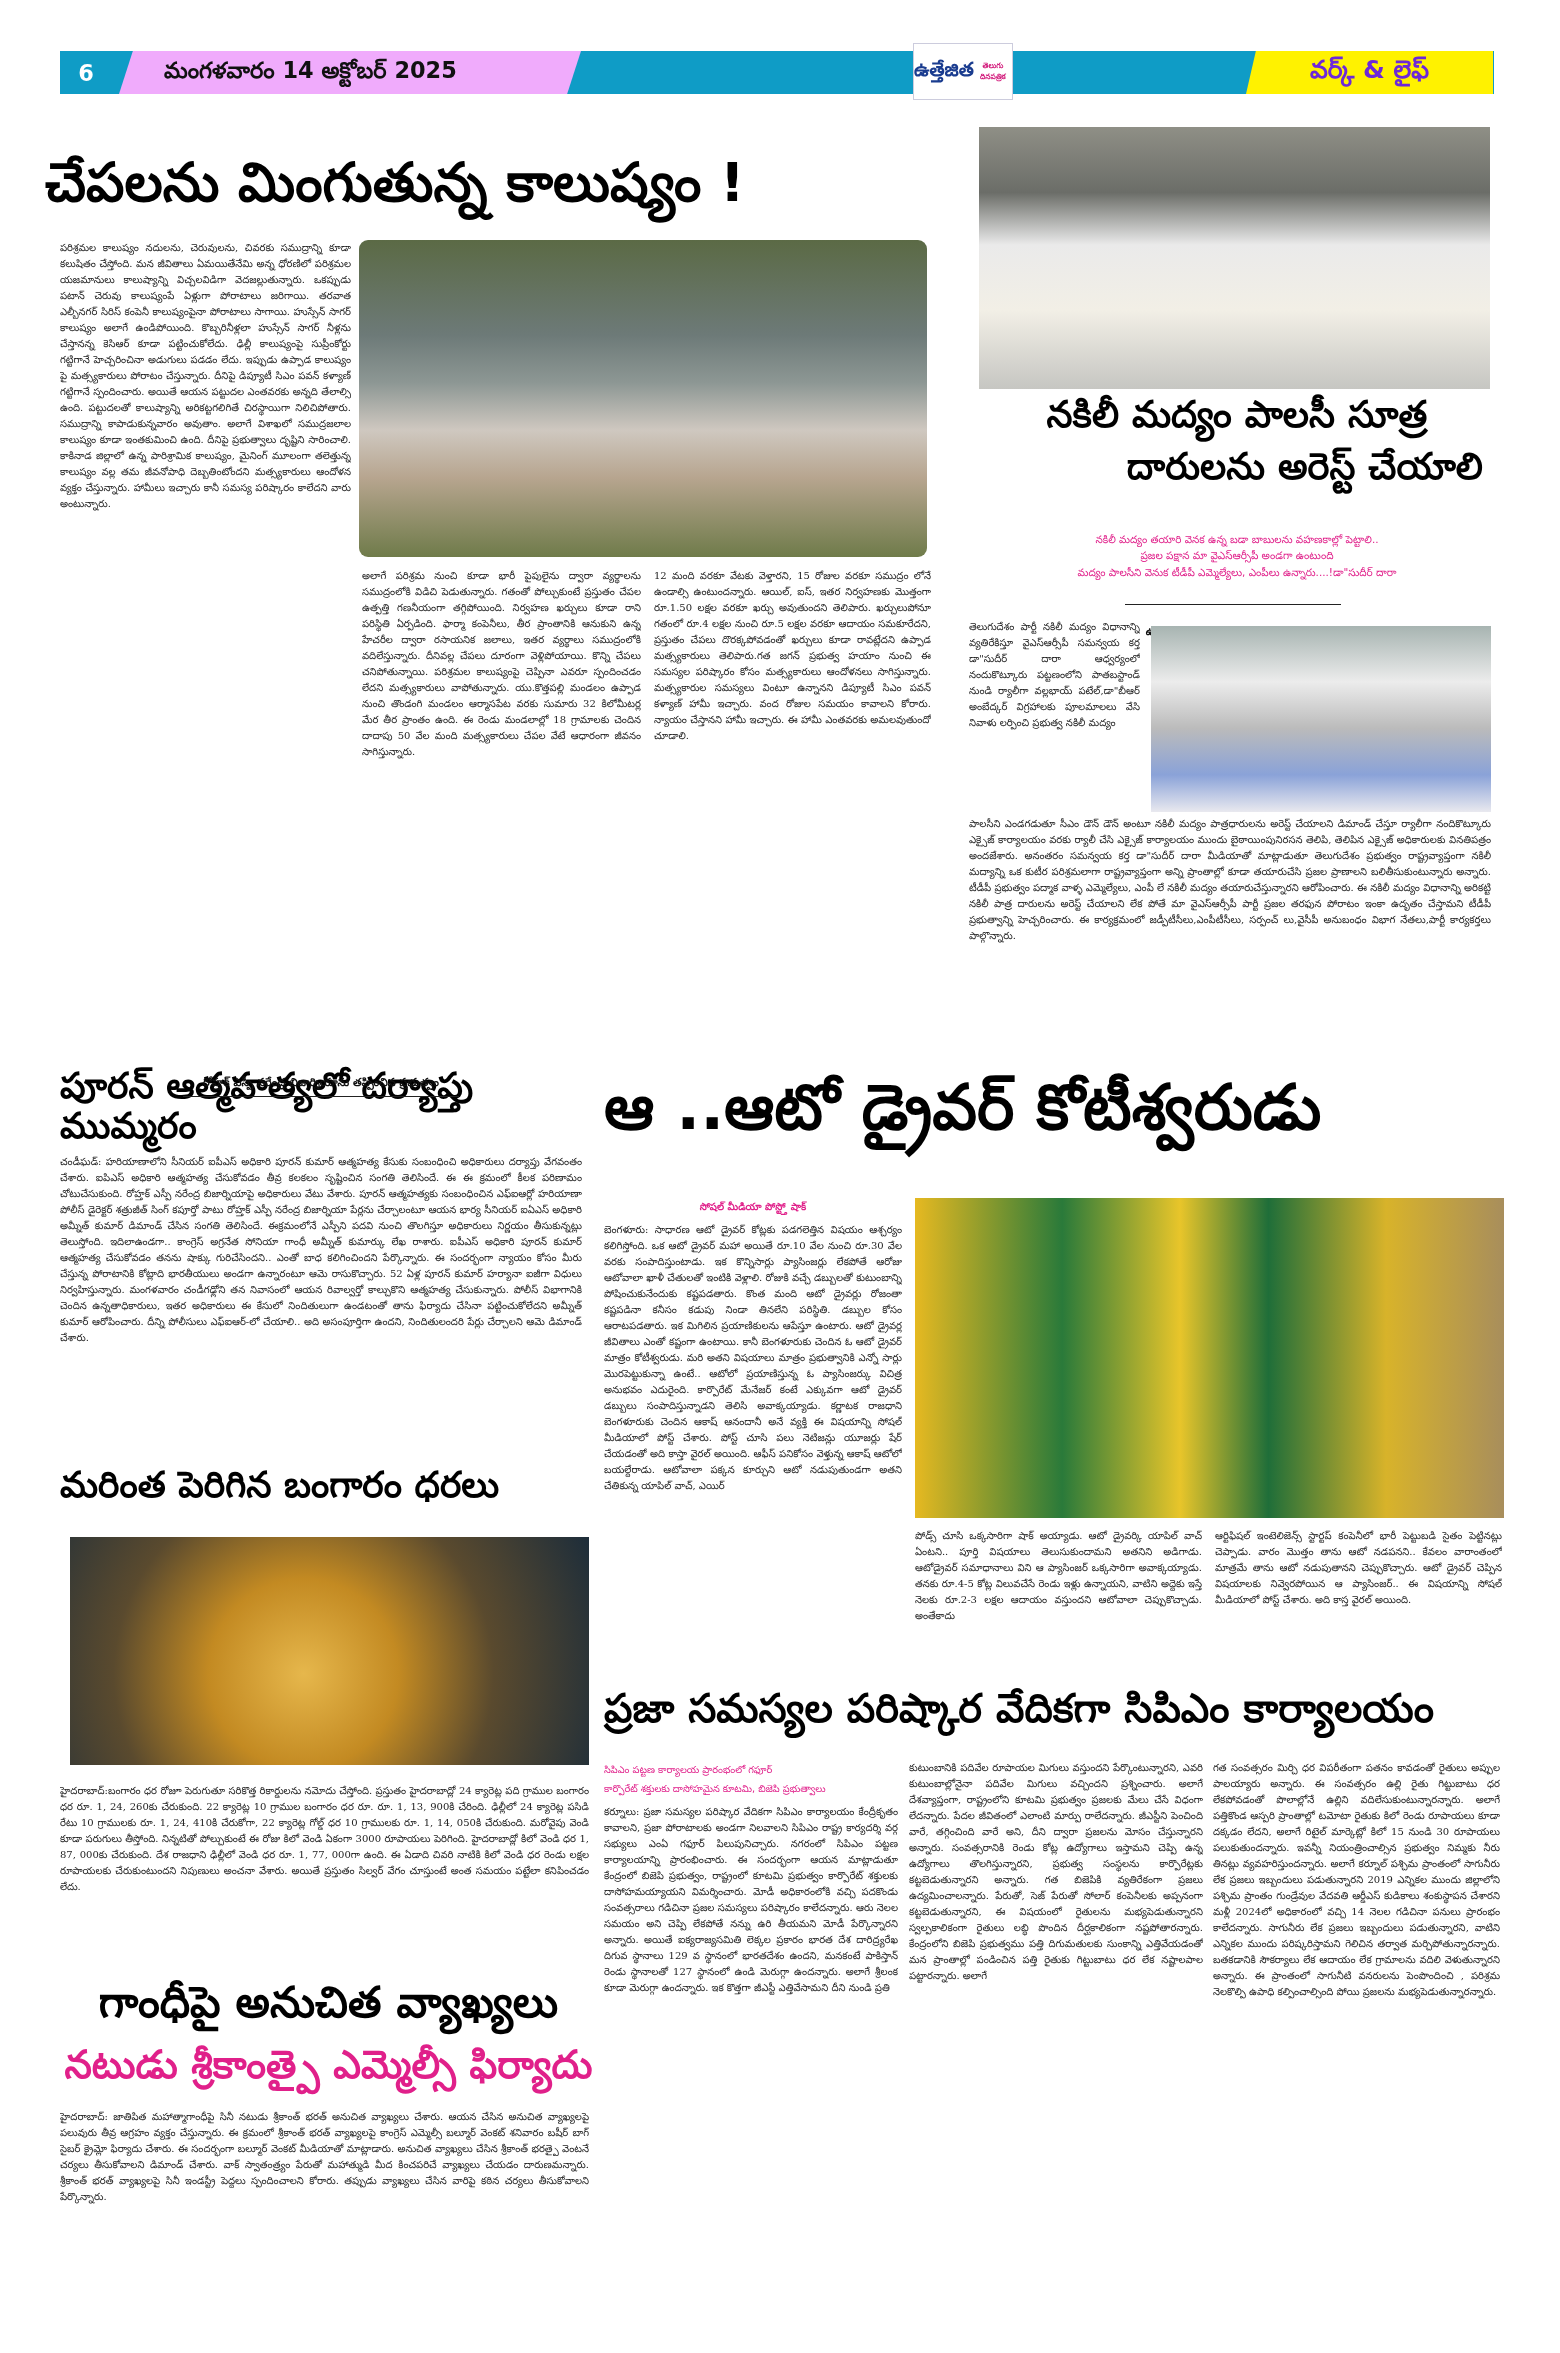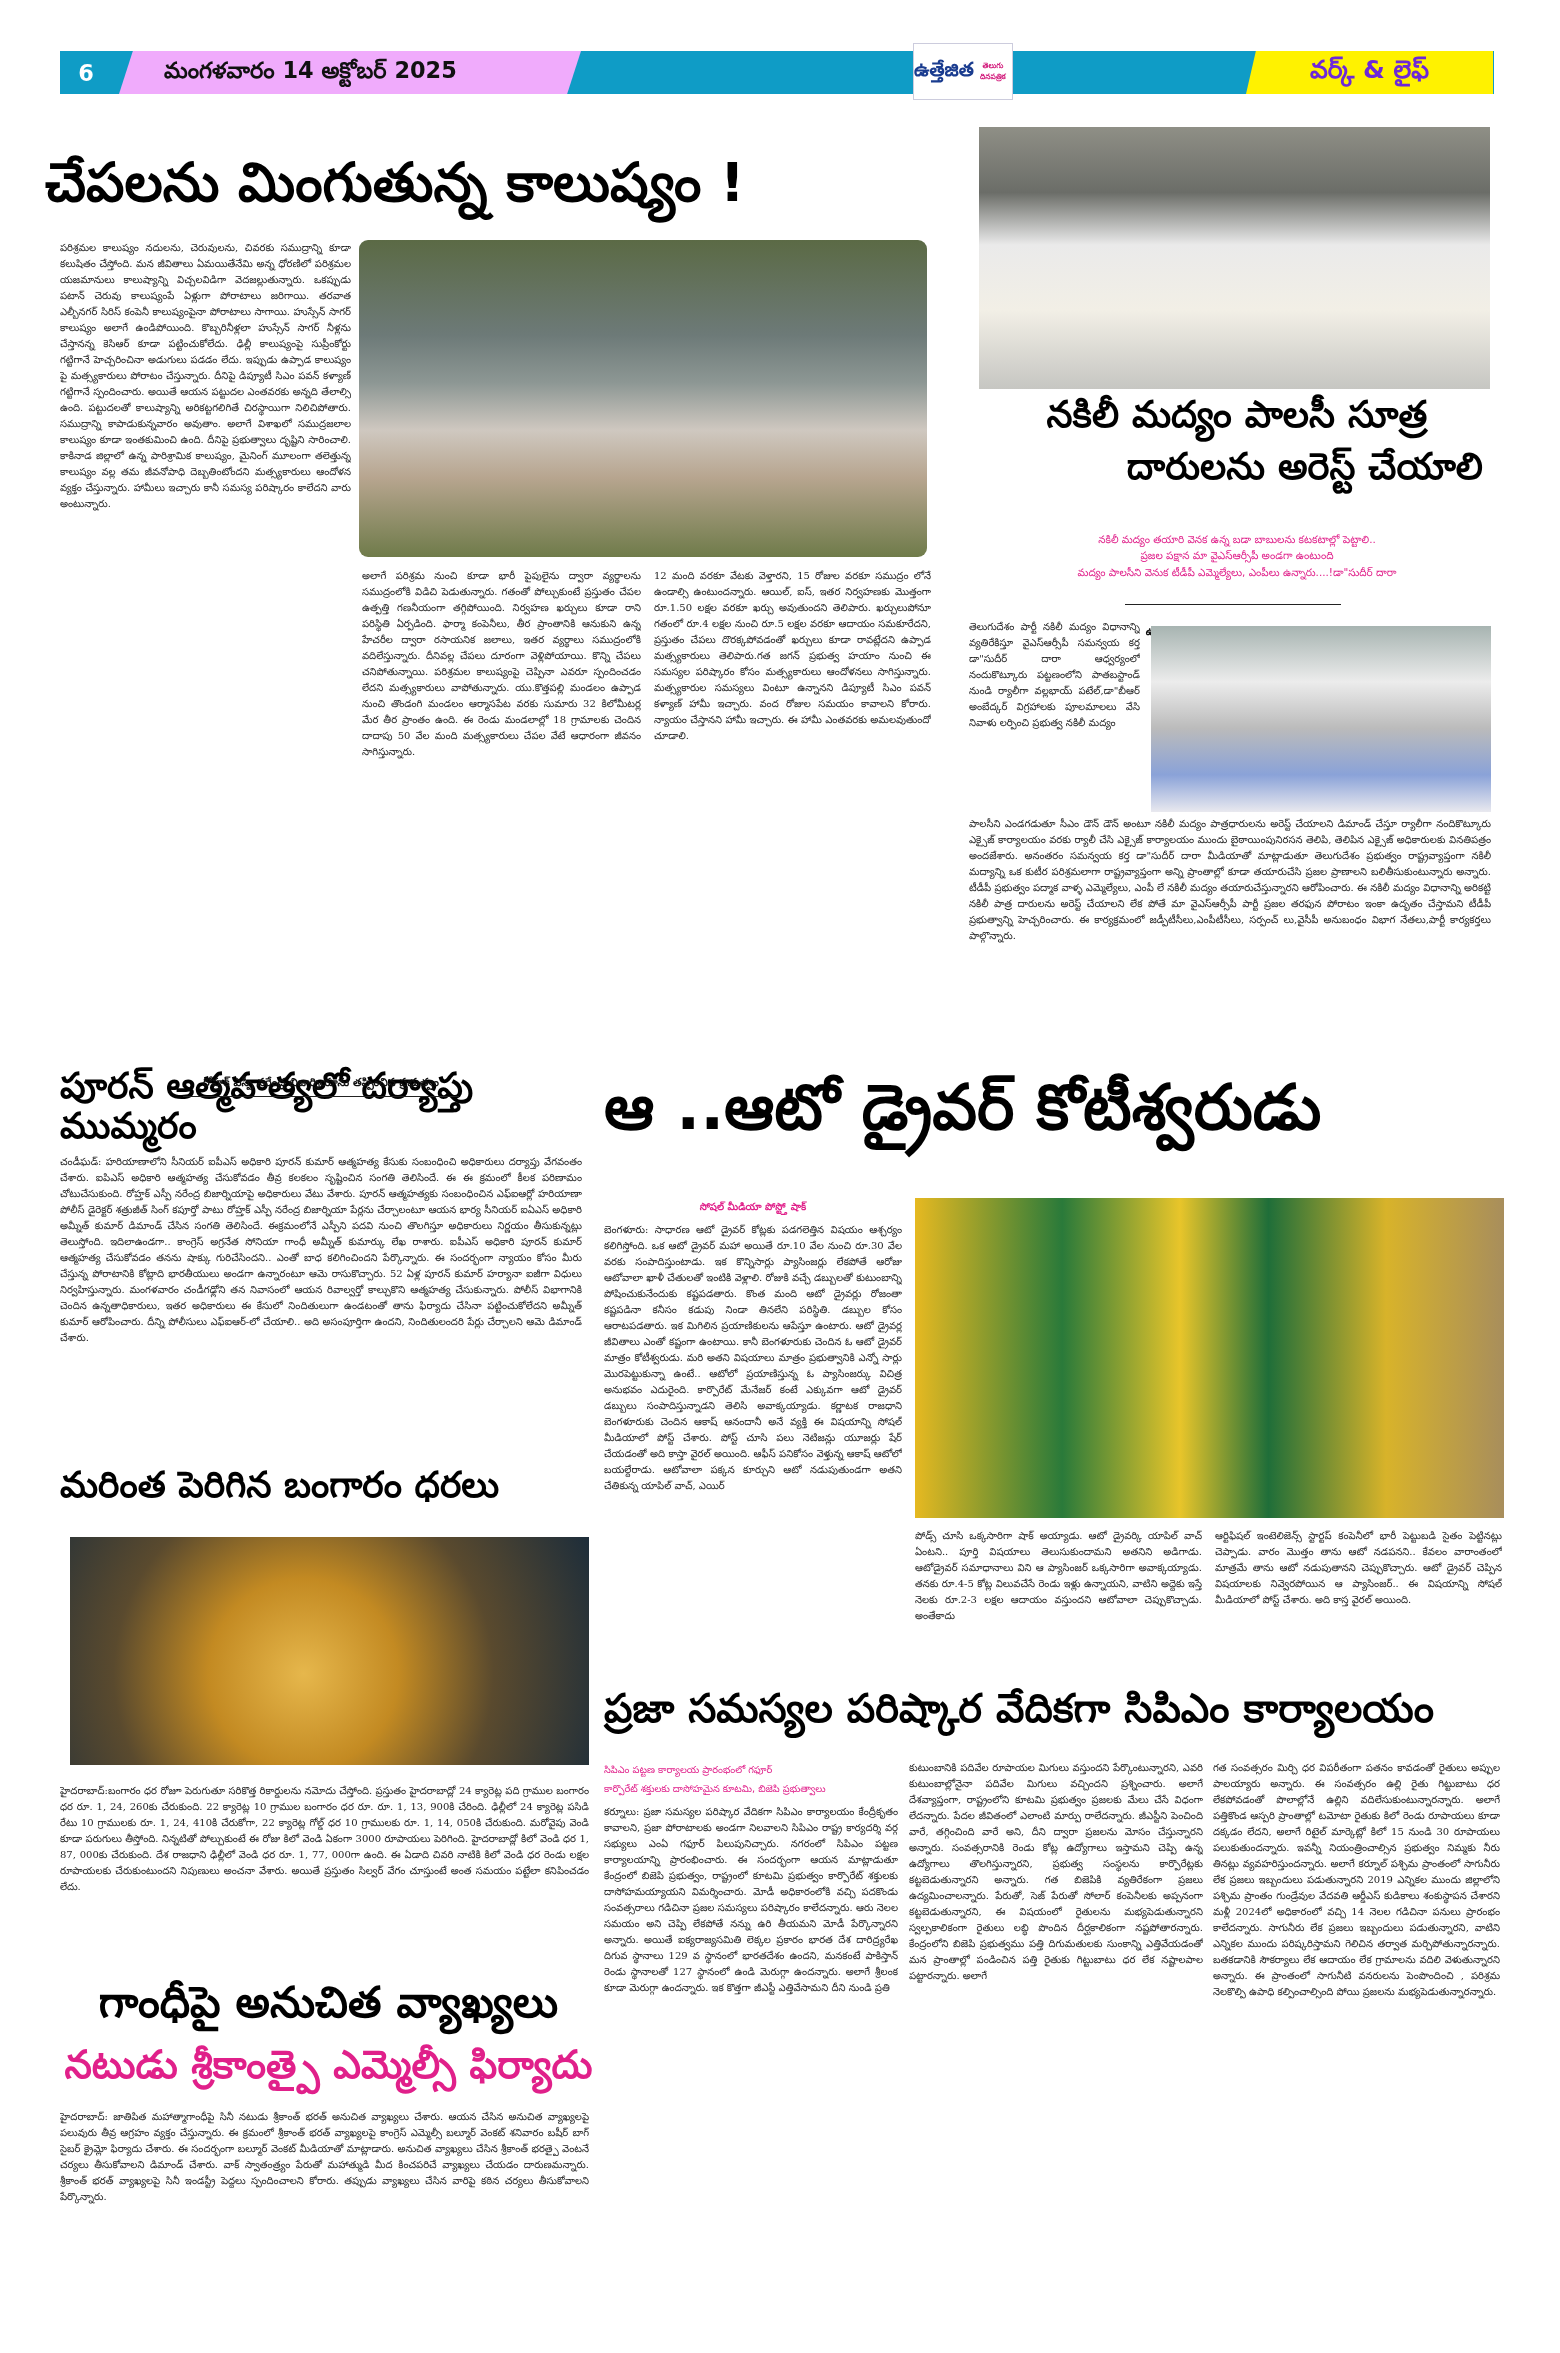--- a/index.html
+++ b/index.html
@@ -49,21 +49,21 @@
 <div class="abs h1" style="left:45px;top:153px;width:917px;font-size:54px;">చేపలను మింగుతున్న కాలుష్యం !</div>
 <div class="abs body" style="left:60px;top:240px;width:291px;height:775px;overflow:hidden;">పరిశ్రమల కాలుష్యం నదులను, చెరువులను, చివరకు సముద్రాన్ని కూడా కలుషితం చేస్తోంది. మన జీవితాలు ఏమయితేనేమి అన్న ధోరణిలో పరిశ్రమల యజమానులు కాలుష్యాన్ని విచ్చలవిడిగా వెదజల్లుతున్నారు. ఒకప్పుడు పటాన్ చెరువు కాలుష్యంపే ఏళ్లుగా పోరాటాలు జరిగాయి. తరవాత ఎల్బీనగర్ సిరిస్ కంపెనీ కాలుష్యంపైనా పోరాటాలు సాగాయి. హుస్సేన్ సాగర్ కాలుష్యం అలాగే ఉండిపోయింది. కొబ్బరినీళ్లలా హుస్సేన్ సాగర్ నీళ్లను చేస్తానన్న కెసిఆర్ కూడా పట్టించుకోలేదు. ఢిల్లీ కాలుష్యంపై సుప్రీంకోర్టు గట్టిగానే హెచ్చరించినా అడుగులు పడడం లేదు. ఇప్పుడు ఉప్పాడ కాలుష్యం పై మత్స్యకారులు పోరాటం చేస్తున్నారు. దీనిపై డిప్యూటీ సిఎం పవన్ కళ్యాణ్ గట్టిగానే స్పందించారు. అయితే ఆయన పట్టుదల ఎంతవరకు అన్నది తేలాల్సి ఉంది. పట్టుదలతో కాలుష్యాన్ని అరికట్టగలిగితే చిరస్థాయిగా నిలిచిపోతారు. సముద్రాన్ని కాపాడుకున్నవారం అవుతాం. అలాగే విశాఖలో సముద్రజలాల కాలుష్యం కూడా ఇంతకుమించి ఉంది. దీనిపై ప్రభుత్వాలు దృష్టిని సారించాలి. కాకినాడ జిల్లాలో ఉన్న పారిశ్రామిక కాలుష్యం, మైనింగ్ మూలంగా తలెత్తున్న కాలుష్యం వల్ల తమ జీవనోపాధి దెబ్బతింటోందని మత్స్యకారులు ఆందోళన వ్యక్తం చేస్తున్నారు. హామీలు ఇచ్చారు కానీ సమస్య పరిష్కారం కాలేదని వారు అంటున్నారు.</div>
 <div class="abs img img-lake" style="left:359px;top:240px;width:568px;height:317px;" title="కలుషిత సరస్సు ఒడ్డున చెత్త"></div>
 <div class="abs body" style="left:362px;top:568px;width:279px;height:447px;overflow:hidden;">అలాగే పరిశ్రమ నుంచి కూడా భారీ పైపులైను ద్వారా వ్యర్థాలను సముద్రంలోకి విడిచి పెడుతున్నారు. గతంతో పోల్చుకుంటే ప్రస్తుతం చేపల ఉత్పత్తి గణనీయంగా తగ్గిపోయింది. నిర్వహణ ఖర్చులు కూడా రాని పరిస్థితి ఏర్పడింది. ఫార్మా కంపెనీలు, తీర ప్రాంతానికి ఆనుకుని ఉన్న హేచరీల ద్వారా రసాయనిక జలాలు, ఇతర వ్యర్థాలు సముద్రంలోకి వదిలేస్తున్నారు. దీనివల్ల చేపలు దూరంగా వెళ్లిపోయాయి. కొన్ని చేపలు చనిపోతున్నాయి. పరిశ్రమల కాలుష్యంపై చెప్పినా ఎవరూ స్పందించడం లేదని మత్స్యకారులు వాపోతున్నారు. యు.కొత్తపల్లి మండలం ఉప్పాడ నుంచి తొండంగి మండలం ఆర్మాసపేట వరకు సుమారు 32 కిలోమీటర్ల మేర తీర ప్రాంతం ఉంది. ఈ రెండు మండలాల్లో 18 గ్రామాలకు చెందిన దాదాపు 50 వేల మంది మత్స్యకారులు చేపల వేటే ఆధారంగా జీవనం సాగిస్తున్నారు.</div>
 <div class="abs body" style="left:654px;top:568px;width:277px;height:447px;overflow:hidden;">12 మంది వరకూ వేటకు వెళ్తారని, 15 రోజుల వరకూ సముద్రం లోనే ఉండాల్సి ఉంటుందన్నారు. ఆయిల్, ఐస్, ఇతర నిర్వహణకు మొత్తంగా రూ.1.50 లక్షల వరకూ ఖర్చు అవుతుందని తెలిపారు. ఖర్చులుపోనూ గతంలో రూ.4 లక్షల నుంచి రూ.5 లక్షల వరకూ ఆదాయం సమకూరేదని, ప్రస్తుతం చేపలు దొరక్కపోవడంతో ఖర్చులు కూడా రావట్లేదని ఉప్పాడ మత్స్యకారులు తెలిపారు.గత జగన్ ప్రభుత్వ హయాం నుంచి ఈ సమస్యల పరిష్కారం కోసం మత్స్యకారులు ఆందోళనలు సాగిస్తున్నారు. మత్స్యకారుల సమస్యలు వింటూ ఉన్నానని డిప్యూటీ సిఎం పవన్ కళ్యాణ్ హామీ ఇచ్చారు. వంద రోజుల సమయం కావాలని కోరారు. న్యాయం చేస్తానని హామీ ఇచ్చారు. ఈ హామీ ఎంతవరకు అమలవుతుందో చూడాలి.</div>
 
 <div class="abs img img-protest1" style="left:979px;top:127px;width:511px;height:262px;" title="వైఎస్సార్సీపీ నాయకులు వినతిపత్రం అందజేత"></div>
 <div class="abs h1" style="left:991px;top:395px;width:492px;font-size:37px;text-align:center;">నకిలీ మద్యం పాలసీ సూత్ర</div>
 <div class="abs h1" style="left:991px;top:447px;width:492px;font-size:37px;text-align:right;">దారులను అరెస్ట్ చేయాలి</div>
 <div class="abs" style="left:991px;top:531px;width:492px;text-align:center;font-size:10.4px;line-height:16.4px;">
-  <div class="pink">నకిలీ మద్యం తయారి వెనక ఉన్న బడా బాబులను కటకటాల్లో పెట్టాలి..</div>
+  <div class="pink">నకిలీ మద్యం తయారి వెనక ఉన్న బడా బాబులను వహణకాల్లో పెట్టాలి..</div>
   <div class="pink">ప్రజల పక్షాన మా వైఎస్ఆర్సీపీ అండగా ఉంటుంది</div>
   <div class="pink">మద్యం పాలసీని వెనుక టీడీపీ ఎమ్మెల్యేలు, ఎంపీలు ఉన్నారు....!డా"సుదీర్ దారా</div>
   <div style="font-weight:bold;margin-top:43px;">ఉత్తేజిత ప్రతినిధి నందికొట్కూరు అక్టోబర్ 13:</div>
 </div>
 <div class="abs underline" style="left:1125px;top:604px;width:216px;"></div>
 <div class="abs body" style="left:969px;top:619px;width:171px;height:194px;overflow:hidden;">తెలుగుదేశం పార్టీ నకిలీ మద్యం విధానాన్ని వ్యతిరేకిస్తూ వైఎస్ఆర్సీపీ సమన్వయ కర్త డా"సుదీర్ దారా ఆధ్వర్యంలో నందుకొట్కూరు పట్టణంలోని పాతబస్టాండ్ నుండి ర్యాలీగా వల్లభాయ్ పటేల్,డా"బీఆర్ అంబేద్కర్ విగ్రహాలకు పూలమాలలు వేసి నివాళు లర్పించి ప్రభుత్వ నకిలీ మద్యం</div>
 <div class="abs img img-protest2" style="left:1151px;top:626px;width:340px;height:186px;"></div>
 <div class="abs body" style="left:969px;top:816px;width:522px;height:200px;overflow:hidden;">పాలసీని ఎండగడుతూ సీఎం డౌన్ డౌన్ అంటూ నకిలీ మద్యం పాత్రధారులను అరెస్ట్ చేయాలని డిమాండ్ చేస్తూ ర్యాలీగా నందికొట్కూరు ఎక్సైజ్ కార్యాలయం వరకు ర్యాలీ చేసి ఎక్సైజ్ కార్యాలయం ముందు బైఠాయింపునిరసన తెలిపి, తెలిపిన ఎక్సైజ్ అధికారులకు వినతిపత్రం అందజేశారు. అనంతరం సమన్వయ కర్త డా"సుదీర్ దారా మీడియాతో మాట్లాడుతూ తెలుగుదేశం ప్రభుత్వం రాష్ట్రవ్యాప్తంగా నకిలీ మద్యాన్ని ఒక కుటీర పరిశ్రమలాగా రాష్ట్రవ్యాప్తంగా అన్ని ప్రాంతాల్లో కూడా తయారుచేసి ప్రజల ప్రాణాలని బలితీసుకుంటున్నారు అన్నారు. టీడీపీ ప్రభుత్వం పద్మాక వాళ్ళ ఎమ్మెల్యేలు, ఎంపీ లే నకిలీ మద్యం తయారుచేస్తున్నారని ఆరోపించారు. ఈ నకిలీ మద్యం విధానాన్ని అరికట్టి నకిలీ పాత్ర దారులను అరెస్ట్ చేయాలని లేక పోతే మా వైఎస్ఆర్సీపీ పార్టీ ప్రజల తరఫున పోరాటం ఇంకా ఉదృతం చేస్తామని టీడీపీ ప్రభుత్వాన్ని హెచ్చరించారు. ఈ కార్యక్రమంలో జడ్పీటీసీలు,ఎంపీటీసీలు, సర్పంచ్ లు,వైసీపీ అనుబంధం విభాగ నేతలు,పార్టీ కార్యకర్తలు పాల్గొన్నారు.</div>
 
 <div class="abs h1" style="left:60px;top:1066px;width:537px;font-size:36px;">పూరన్ ఆత్మహత్యలో దర్యాప్తు ముమ్మరం</div>

